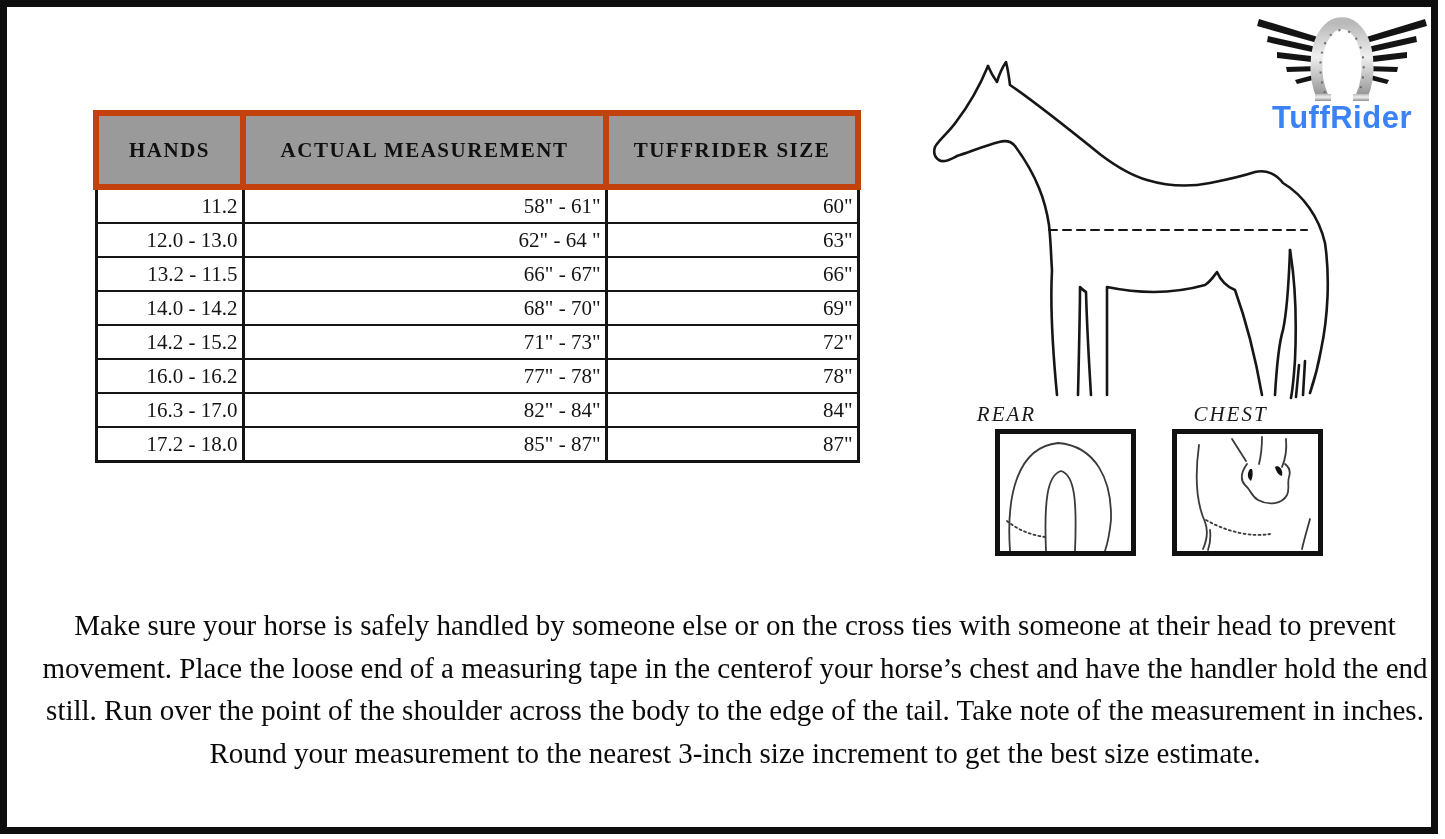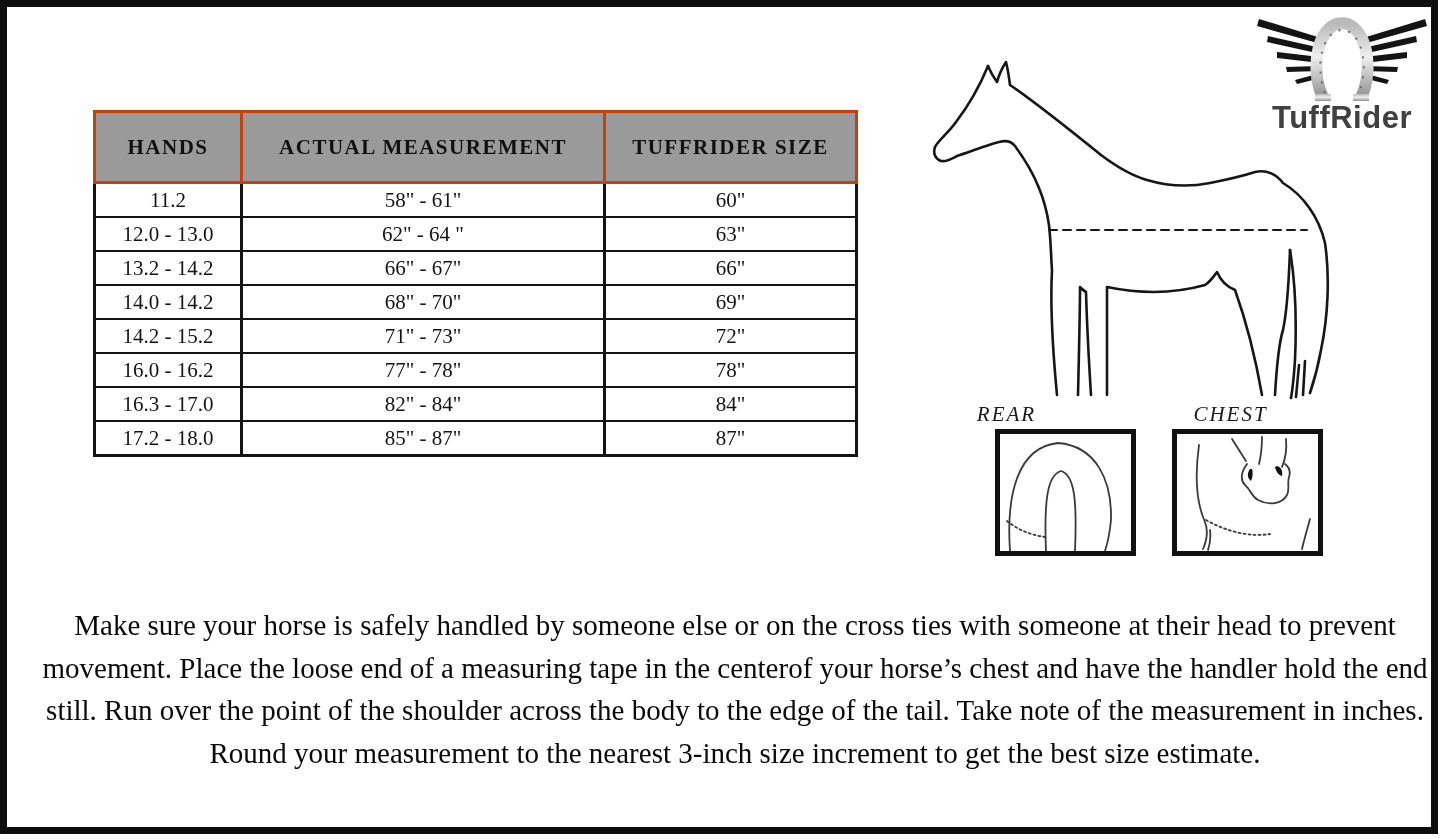--- a/index.html
+++ b/index.html
@@ -13,32 +13,32 @@
   }
   
   .size-table {
     position:absolute; left:93px; top:110px;
     border-collapse:collapse; table-layout:fixed;
     border:3px solid #141414;
   }
   .size-table col.c1{ width:147px; } .size-table col.c2{ width:363px; } .size-table col.c3{ width:252px; }
   .size-table th {
     background:#9a9a9a; height:66px; font-size:21px; font-weight:bold;
-    letter-spacing:1.5px; color:#101010; border:3px solid #c2410c; text-align:center;
+    letter-spacing:1.5px; color:#101010; border:6px solid #c2410c; text-align:center;
   }
   .size-table td {
-    height:32px; font-size:21px; color:#141414; text-align:center;
+    height:32px; font-size:21px; color:#141414; text-align:right;
     border:2px solid #141414; padding:0 4px;
   }
   .size-table td + td { border-left-width:3px; }
   
   .logo { position:absolute; left:1253px; top:10px; width:178px; text-align:center; }
   .logo-text {
     font-family:"Liberation Sans", sans-serif; font-weight:bold;
-    font-size:31px; letter-spacing:0.5px; color:#404040; margin-top:-6px;
+    font-size:31px; letter-spacing:0.5px; color:#3b82f6; margin-top:-6px;
   }
   
   .horse-wrap { position:absolute; left:905px; top:45px; width:440px; height:365px; }
   .detail-label {
     position:absolute; font-style:italic; font-size:21px; letter-spacing:2px;
     color:#1a1a1a; text-align:center;
   }
   .detail-label.rear { left:936px; top:402px; width:141px; }
   .detail-label.chest{ left:1155px; top:402px; width:151px; }
   .detail-box {
@@ -77,21 +77,21 @@
         <td>11.2</td>
         <td>58" - 61"</td>
         <td>60"</td>
       </tr>
       <tr>
         <td>12.0 - 13.0</td>
         <td>62" - 64 "</td>
         <td>63"</td>
       </tr>
       <tr>
-        <td>13.2 - 14.2</td>
+        <td>13.2 - 11.5</td>
         <td>66" - 67"</td>
         <td>66"</td>
       </tr>
       <tr>
         <td>14.0 - 14.2</td>
         <td>68" - 70"</td>
         <td>69"</td>
       </tr>
       <tr>
         <td>14.2 - 15.2</td>

